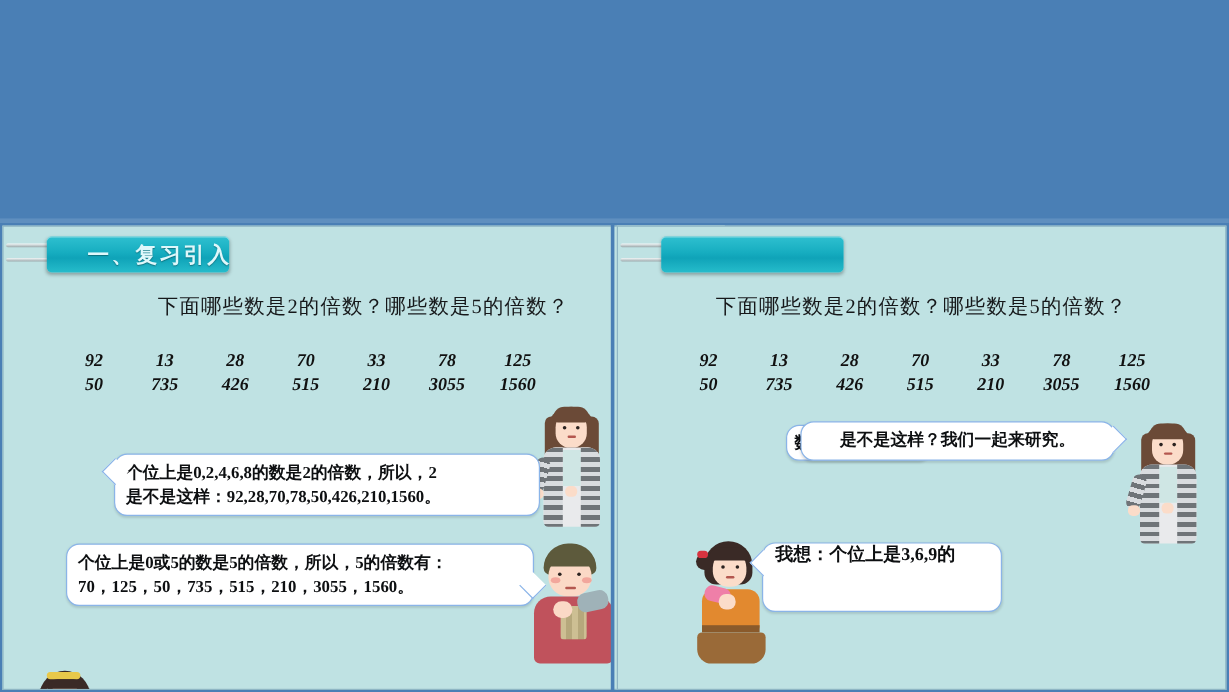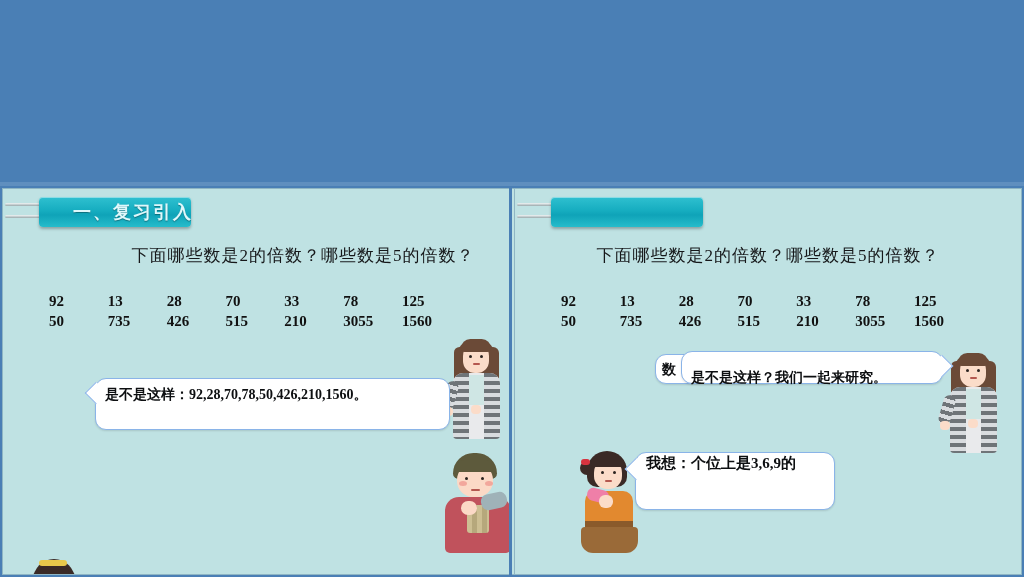--- a/index.html
+++ b/index.html
@@ -83,21 +83,21 @@
     white-space:nowrap;
   }
 
   
   .numbers{
     position:absolute;top:104px;left:46px;width:412px;
     font-family:"Liberation Serif","DejaVu Serif",serif;
     font-weight:700;font-size:15px;color:#111;
   }
   .num-row{display:flex;width:100%;margin-bottom:3px;}
-  .num-cell{width:14.28%;}
+  .num-cell{width:14.28%;text-align:center;font-style:italic;}
 
   
   .bubble{
     position:absolute;
     background:#fff;
     border:1.6px solid #8ab4e8;
     border-radius:11px;
     box-sizing:border-box;
     padding:5px 9px;
     font-family:"Liberation Serif","DejaVu Serif",serif;
@@ -255,39 +255,45 @@
         <div class="hair"></div>
         <div class="band"></div>
         <div class="side-l"></div>
         <div class="side-r"></div>
         <div class="face"></div>
         <div class="fringe"></div>
 
       </div>
 
       <div class="bubble" style="left:92px;top:189px;width:355px;height:52px;font-size:14px;padding:6px 9px;">
+        <div class="hz">个位上是0,2,4,6,8的数是2的倍数，所以，2</div>
         <div class="hz">是不是这样：92,28,70,78,50,426,210,1560。</div>
         <div class="tail left" style="left:-8px;top:6px;"></div>
       </div>
 
       <div class="person boyred" style="left:438px;top:262px;">
         <div class="hair"></div>
         <div class="face"></div>
         <div class="fringe"></div>
         <div class="cheek l"></div>
         <div class="cheek r"></div>
         <div class="eye l"></div>
         <div class="eye r"></div>
         <div class="mouth"></div>
         <div class="jacket"></div>
         <div class="plaid"></div>
         <div class="scarf"></div>
         <div class="hand"></div>
       </div>
 
+      <div class="bubble" style="left:52px;top:264px;width:390px;height:52px;font-size:14px;padding:6px 9px;">
+        <div class="hz">个位上是0或5的数是5的倍数，所以，5的倍数有：</div>
+        <div class="hz">70，125，50，735，515，210，3055，1560。</div>
+        <div class="tail right" style="right:-8px;bottom:8px;transform:rotate(135deg);"></div>
+      </div>
 
     </div>
 
     <div class="panel panel-right">
 
       <div class="rings">
         <div class="ring r1"></div>
         <div class="ring r2"></div>
         <div class="ring-knob k1"></div>
         <div class="ring-knob k2"></div>
@@ -335,21 +341,21 @@
         <div class="cardi-r"></div>
         <div class="arm l"></div>
         <div class="hand l"></div>
         <div class="hand r"></div>
       </div>
 
       <div class="bubble" style="left:140px;top:165px;width:120px;height:30px;font-size:14px;font-weight:700;padding:5px 6px;">
         <span>数</span>
       </div>
 
-      <div class="bubble" style="left:166px;top:162px;width:262px;height:33px;text-align:left;font-size:14px;font-weight:700;padding-top:16px;">
+      <div class="bubble" style="left:152px;top:162px;width:262px;height:33px;text-align:center;font-size:14px;font-weight:700;padding-top:6px;">
         <span>是不是这样？我们一起来研究。</span>
         <div class="tail right" style="right:-8px;top:6px;"></div>
       </div>
 
       <div class="person girlorange" style="left:62px;top:260px;">
         <div class="hair"></div>
         <div class="bun"></div>
         <div class="tieband"></div>
         <div class="face"></div>
         <div class="fringe"></div>

